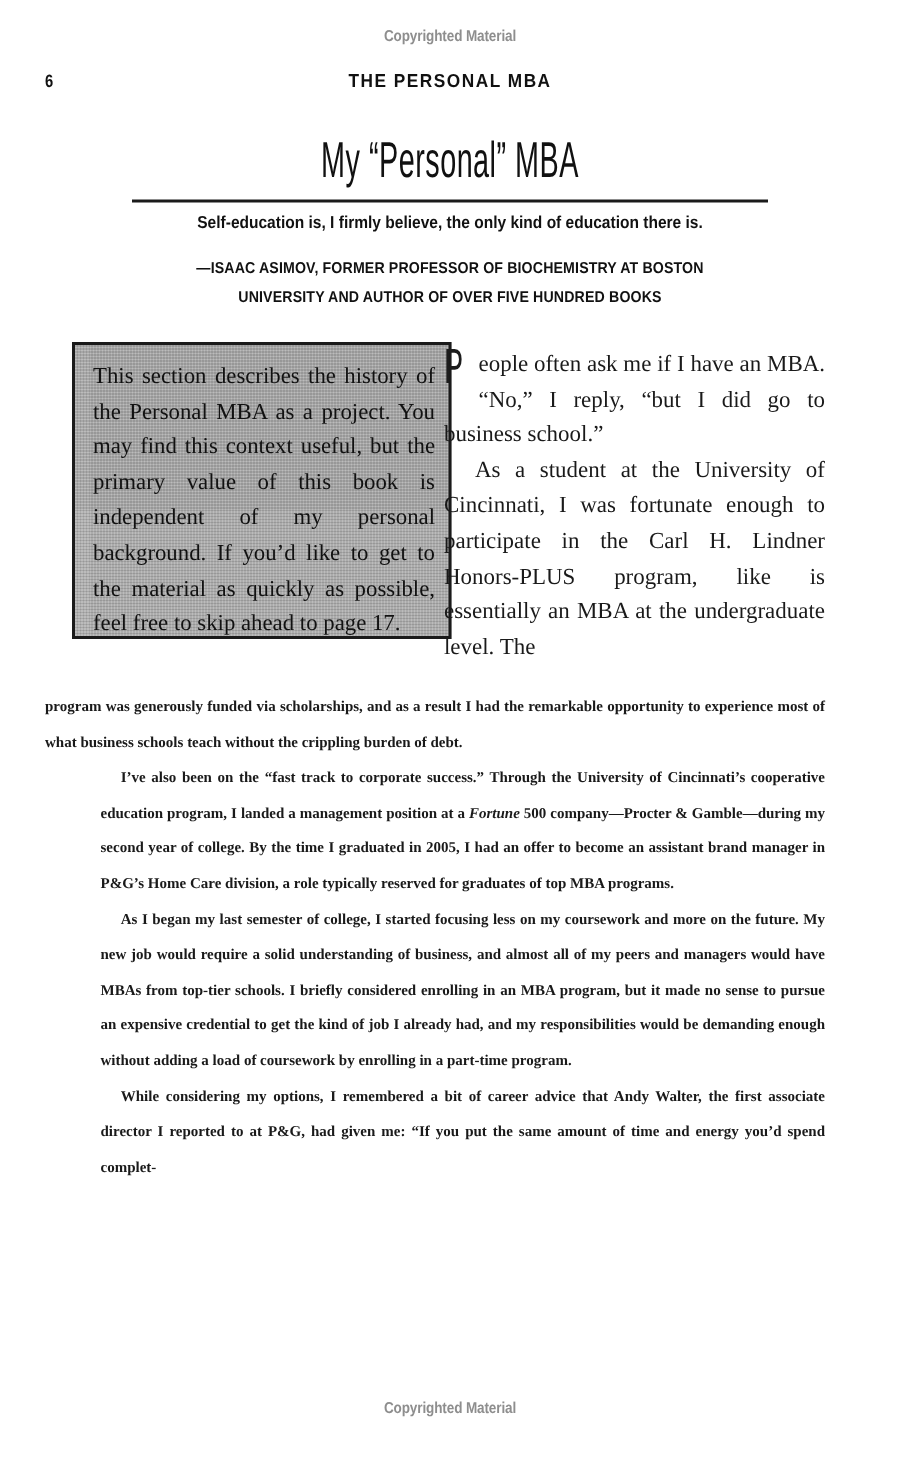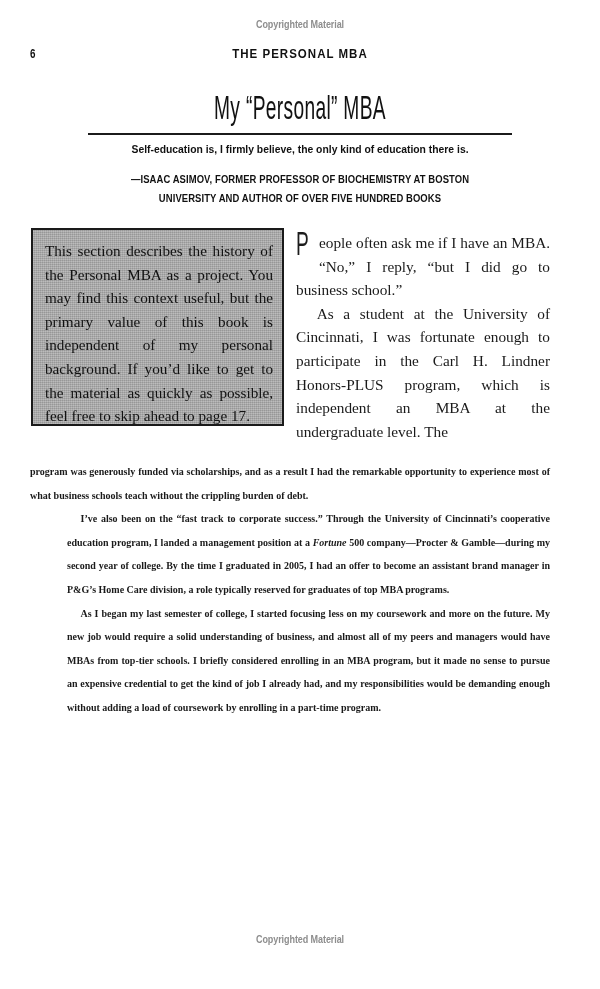--- a/index.html
+++ b/index.html
@@ -110,21 +110,21 @@
     letter-spacing: 0.1px;
     color: #111;
     line-height: 19px;
     transform: scaleX(0.90);
   }
   .epigraph-attrib span { display: block; }
 
   
   .note-box {
     position: absolute;
-    left: 31px;
+    left: 48px;
     top: 228px;
     width: 253px;
     height: 198px;
     box-sizing: border-box;
     border: 2.5px solid #1a1a1a;
     background-color: #adadad;
     background-image:
       repeating-linear-gradient(0deg, rgba(255,255,255,0.10) 0 1px, rgba(0,0,0,0.07) 1px 2px),
       repeating-linear-gradient(90deg, rgba(255,255,255,0.09) 0 1px, rgba(0,0,0,0.06) 1px 2px);
     overflow: hidden;
@@ -204,22 +204,23 @@
   <span>—ISAAC ASIMOV, FORMER PROFESSOR OF BIOCHEMISTRY AT BOSTON</span>
   <span>UNIVERSITY AND AUTHOR OF OVER FIVE HUNDRED BOOKS</span>
 </div>
 
 <div class="note-box">
   <div class="note-box-text">This section describes the history of the Personal MBA as a project. You may find this context useful, but the primary value of this book is independent of my personal background. If you’d like to get to the material as quickly as possible, feel free to skip ahead to page 17.</div>
 </div>
 
 <div class="col-right">
   <p><span class="dropcap">P</span><span>eople often ask me if I have an MBA. “No,” I reply, “but I did go to business school.”</span></p>
-  <p class="indent">As a student at the University of Cincinnati, I was fortunate enough to participate in the Carl H. Lindner Honors-PLUS program, which is independent an MBA at the undergraduate level. The</p>
+  <p class="indent">As a student at the University of Cincinnati, I was fortunate enough to participate in the Carl H. Lindner Honors-PLUS program, like is essentially an MBA at the undergraduate level. The</p>
 </div>
 
 <div class="body-full">
   <p>program was generously funded via scholarships, and as a result I had the remarkable opportunity to experience most of what business schools teach without the crippling burden of debt.</p>
   <p class="indent"><span>I’ve also been on the “fast track to corporate success.” Through the University of Cincinnati’s cooperative education program, I landed a management position at a </span><em>Fortune</em><span> 500 company—Procter &amp; Gamble—during my second year of college. By the time I graduated in 2005, I had an offer to become an assistant brand manager in P&amp;G’s Home Care division, a role typically reserved for graduates of top MBA programs.</span></p>
   <p class="indent">As I began my last semester of college, I started focusing less on my coursework and more on the future. My new job would require a solid understanding of business, and almost all of my peers and managers would have MBAs from top-tier schools. I briefly considered enrolling in an MBA program, but it made no sense to pursue an expensive credential to get the kind of job I already had, and my responsibilities would be demanding enough without adding a load of coursework by enrolling in a part-time program.</p>
+  <p class="indent last">While considering my options, I remembered a bit of career advice that Andy Walter, the first associate director I reported to at P&amp;G, had given me: “If you put the same amount of time and energy you’d spend complet-</p>
 </div>
 
 <div class="copyright-bottom">Copyrighted Material</div>
 
 </body></html>

